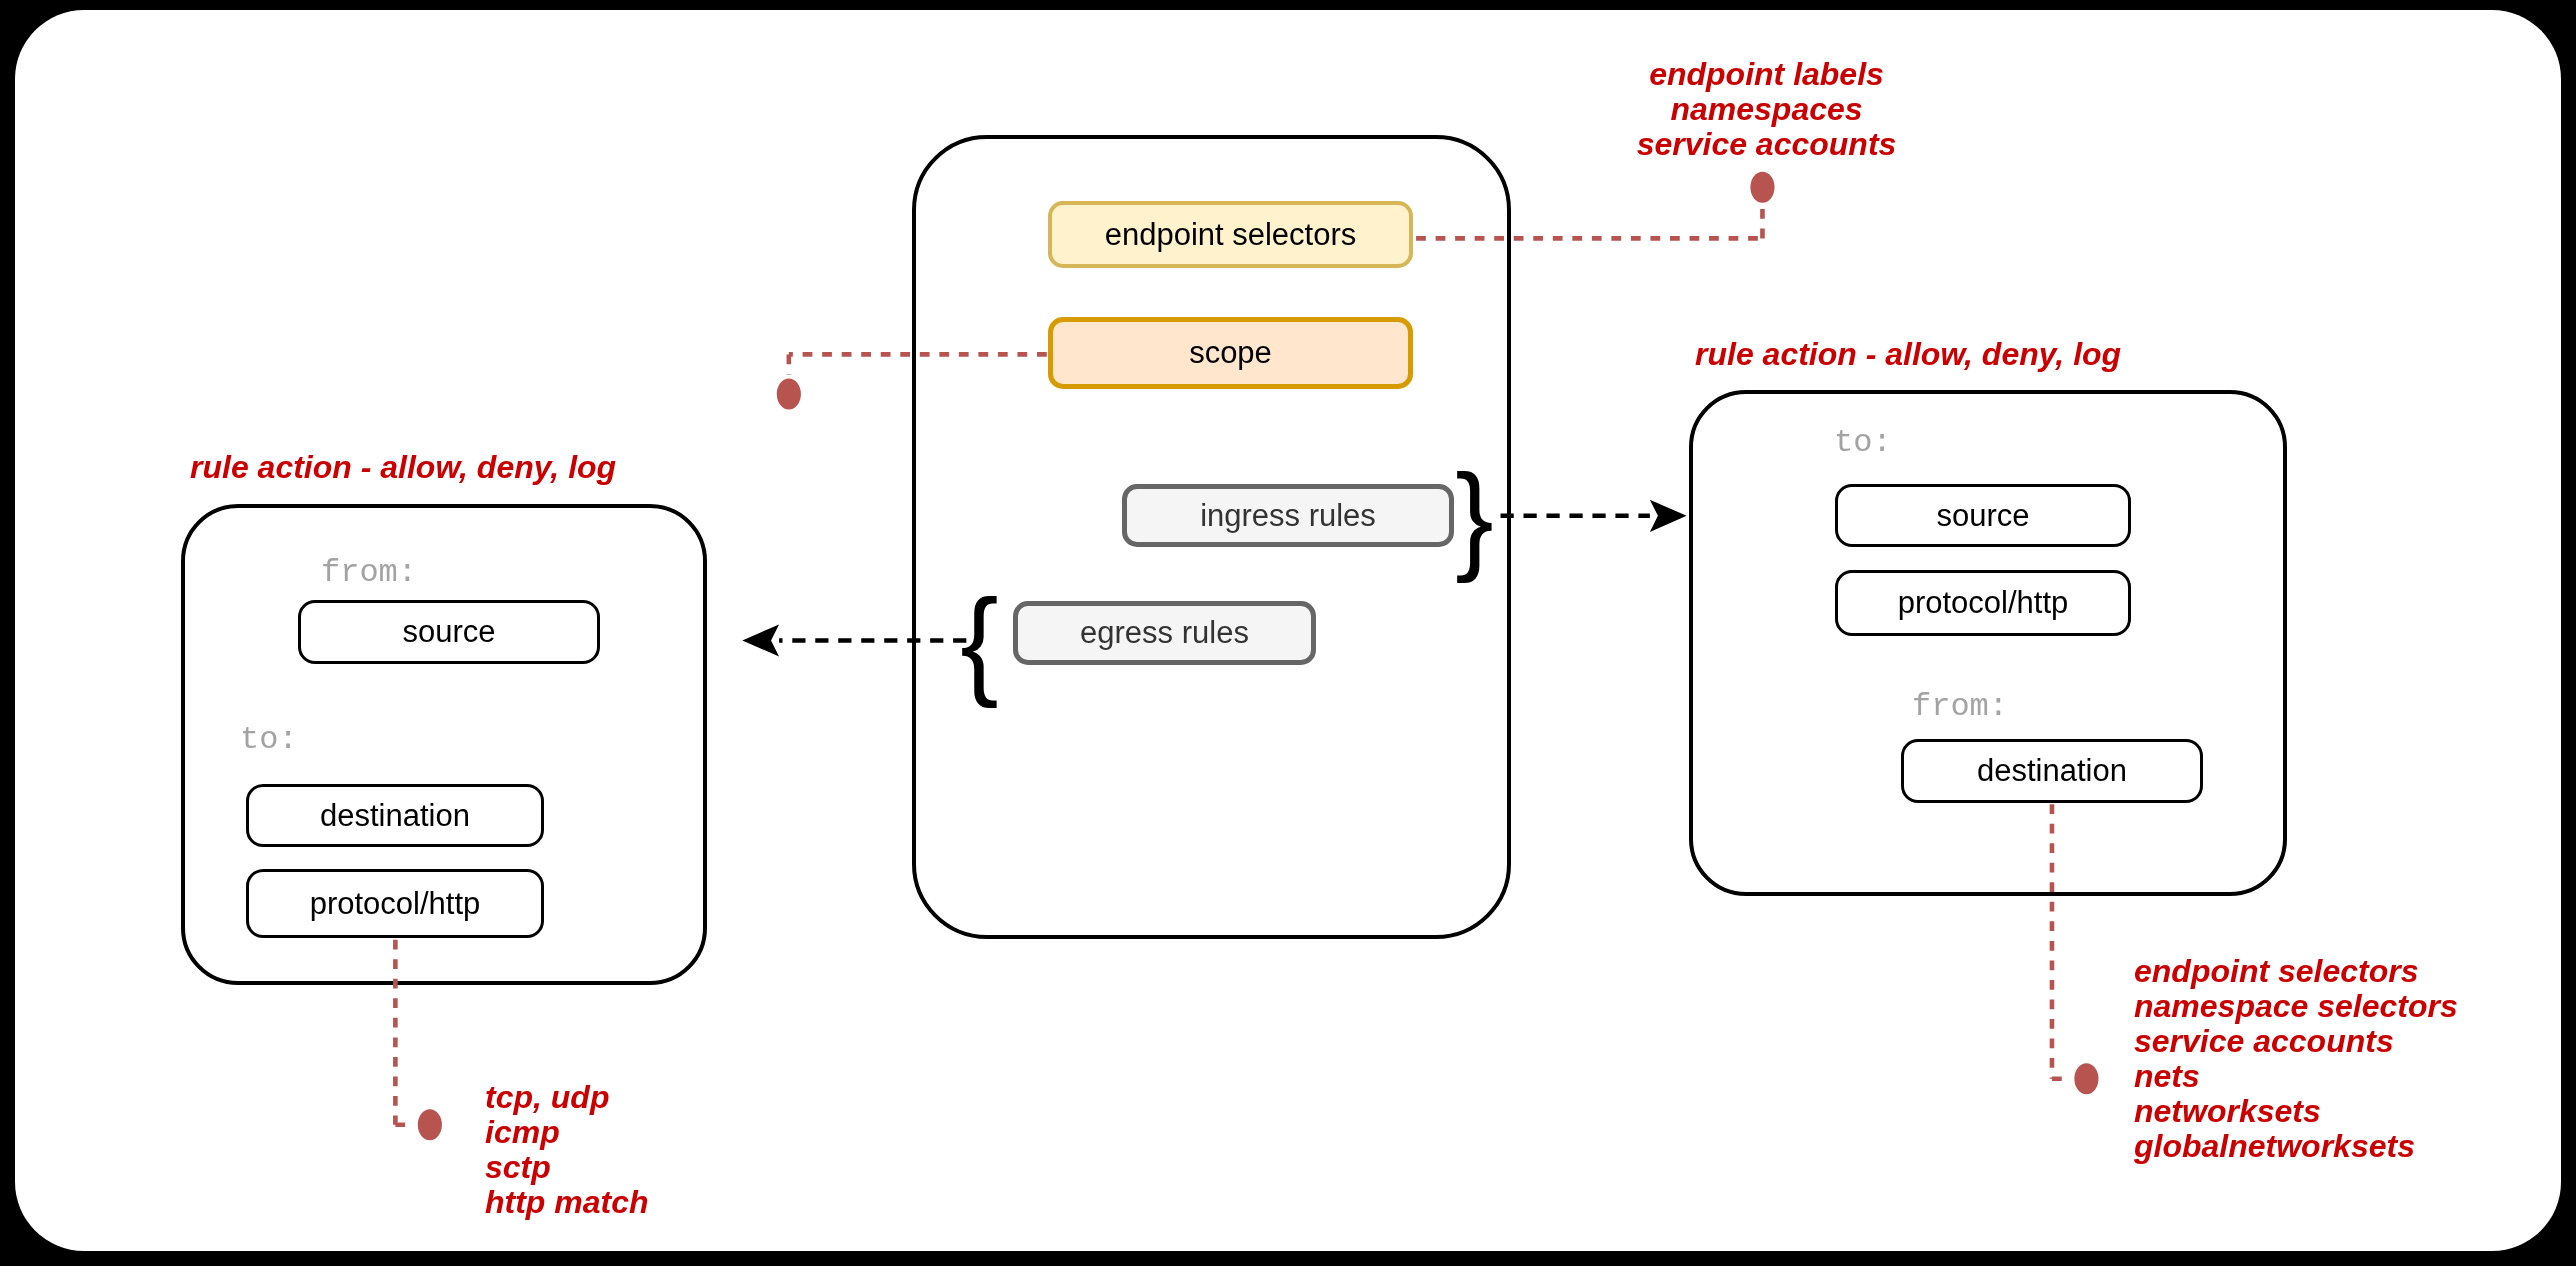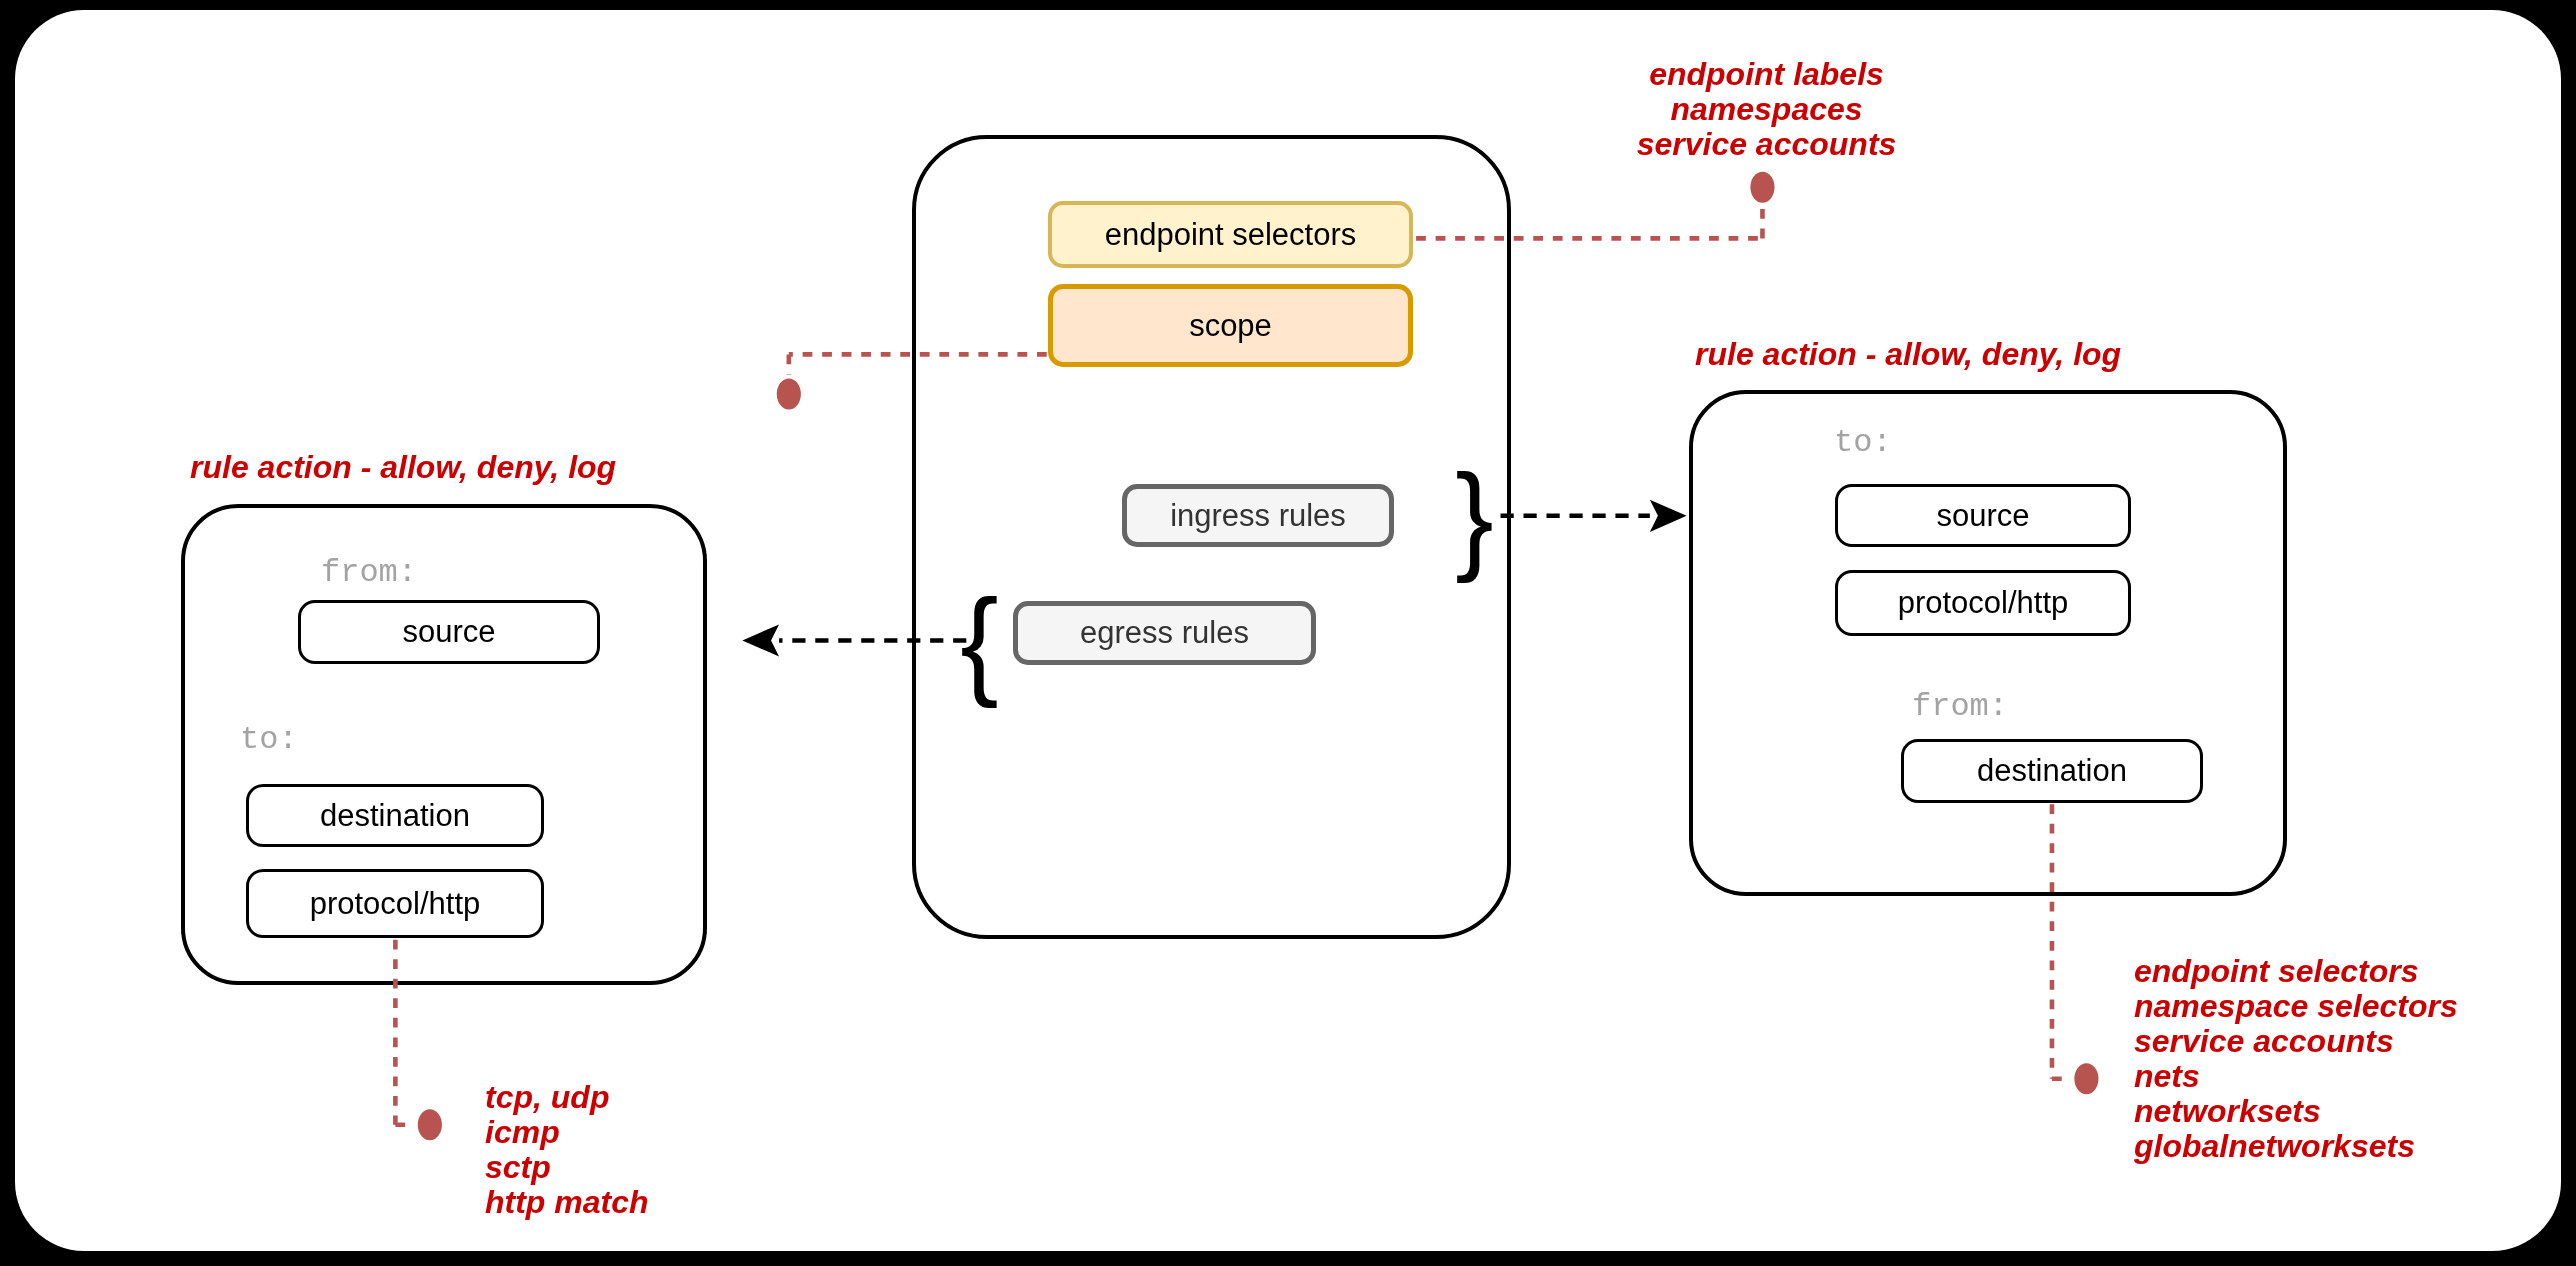--- a/index.html
+++ b/index.html
@@ -38,25 +38,25 @@
 
 <div class="stage">
   <div class="page"></div>
 
   <div class="abs container" style="left:912px;top:135px;width:599px;height:804px;"></div>
 
   <div class="abs node yellow" style="left:1048px;top:201px;width:365px;height:67px;">
     <span>endpoint selectors</span>
   </div>
 
-  <div class="abs node orange" style="left:1048px;top:284px;width:365px;height:83px;">
+  <div class="abs node orange" style="left:1048px;top:317px;width:365px;height:72px;">
     <span>scope</span>
   </div>
 
-  <div class="abs node gray" style="left:1122px;top:484px;width:272px;height:63px;">
+  <div class="abs node gray" style="left:1122px;top:484px;width:332px;height:63px;">
     <span>ingress rules</span>
   </div>
 
   <div class="abs node gray" style="left:1013px;top:601px;width:303px;height:64px;">
     <span>egress rules</span>
   </div>
 
   <div class="abs brace" style="left:1443px;top:463px;width:63px;height:106px;">}</div>
   <div class="abs brace" style="left:948px;top:588px;width:63px;height:106px;">{</div>
 

